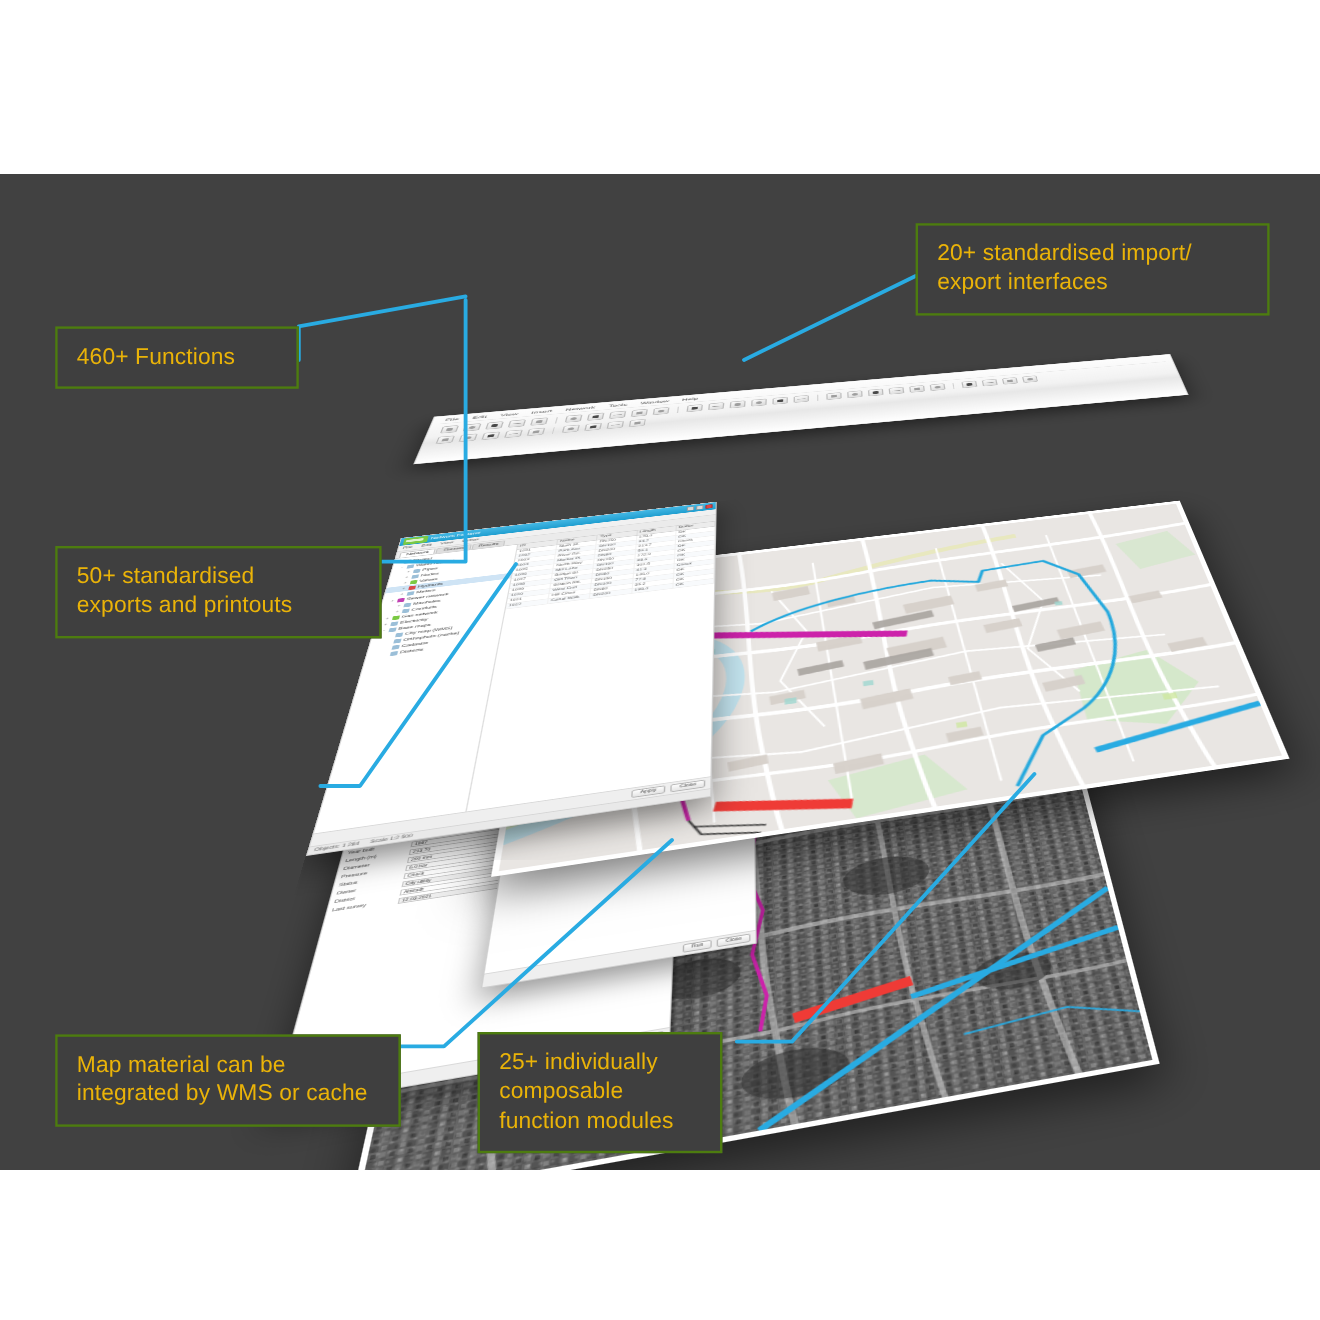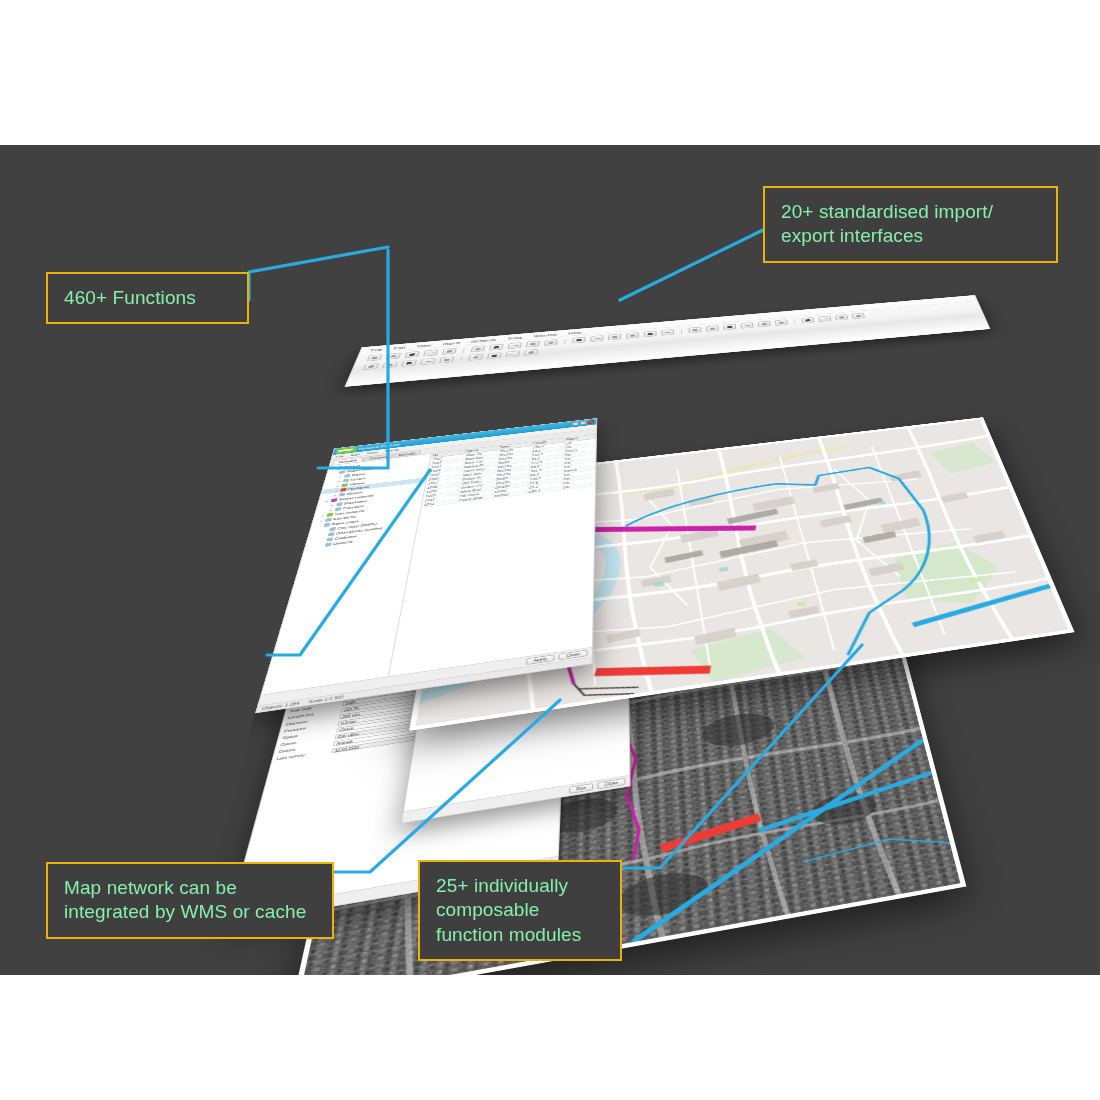--- a/index.html
+++ b/index.html
@@ -277,36 +277,36 @@
     display:flex; align-items:center; justify-content:flex-end; gap:2px; padding:0 3px;
   }
   .mini-titlebar i{ width:7px;height:7px;display:block;border-radius:1px;background:#d9d9d9;border:1px solid #9d9d9d;}
   .mini-titlebar i.close{background:#e04343;border-color:#a32a2a;}
 
   svg.mapsvg { display:block; width:100%; height:100%; }
 
   
   .callout {
     position: absolute;
-    border: 2px solid #eab308;
+    border: 2px solid #4d7c0f;
     background: #3f3f3f;
-    color: #86efac;
+    color: #eab308;
     padding: 12px 16px;
     font-size: 19px;
     line-height: 1.28;
     letter-spacing: .1px;
     z-index: 40;
     white-space: pre-line;
   }
   #callout-functions   { left: 46px;  top: 272px; width: 203px; }
   #callout-imports     { left: 763px; top: 186px; width: 295px; }
   #callout-exports     { left: 46px;  top: 455px; width: 272px; }
   #callout-treeview    { left: 46px;  top: 648px; width: 221px; }
   #callout-wms         { left: 46px;  top: 862px; width: 288px; }
-  #callout-modules     { left: 418px; top: 860px; width: 204px; }
+  #callout-modules     { left: 398px; top: 860px; width: 204px; }
 
   
   #connectors { position:absolute; left:0; top:0; width:1100px; height:1100px; z-index:30; pointer-events:none; }
 </style>
 </head>
 <body>
 
 <div id="stage">
 
   <div id="backdrop">
@@ -896,19 +896,21 @@
 
       <path d="M334,872 L370,872 L560,700"></path>
 
       <path d="M614,868 L660,868 L862,645"></path>
     </g>
   </svg>
 
   <div class="callout" id="callout-functions">460+ Functions</div>
   <div class="callout" id="callout-imports">20+ standardised import/
 export interfaces</div>
-  <div class="callout" id="callout-wms">Map network can be
+  <div class="callout" id="callout-exports">50+ standardised
+exports and printouts</div>
+  <div class="callout" id="callout-wms">Map material can be
 integrated by WMS or cache</div>
   <div class="callout" id="callout-modules">25+ individually
 composable
 function modules</div>
 
 </div>
 
 </body></html>

